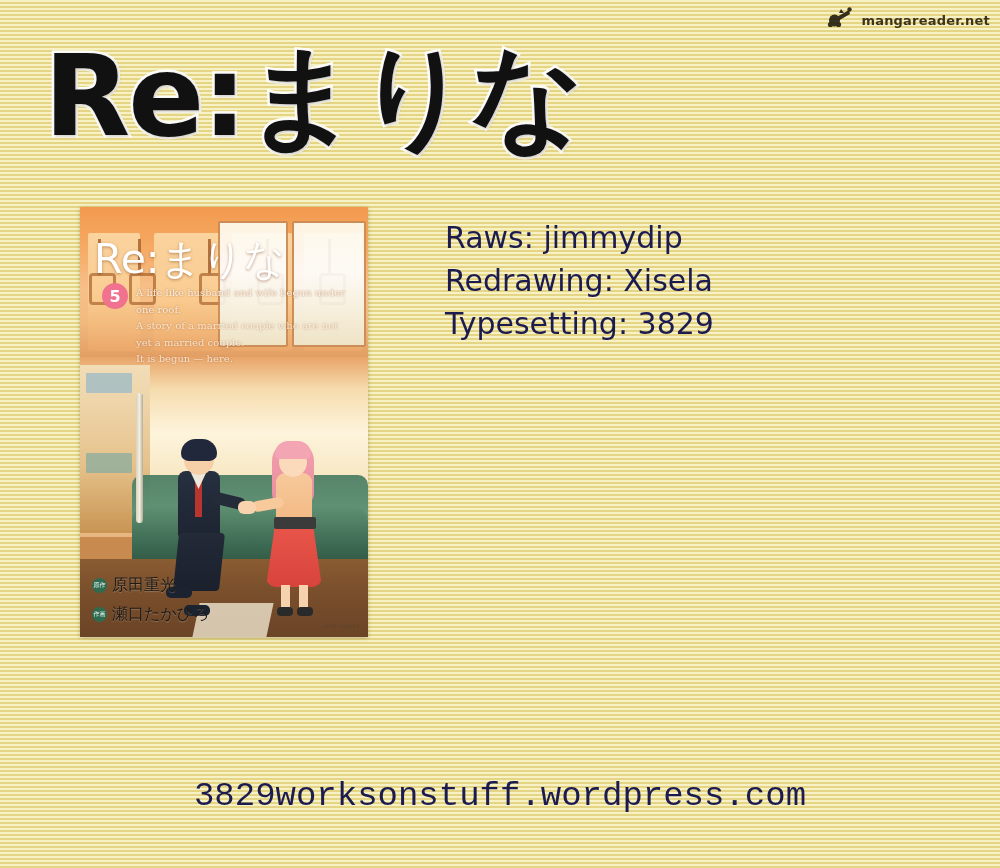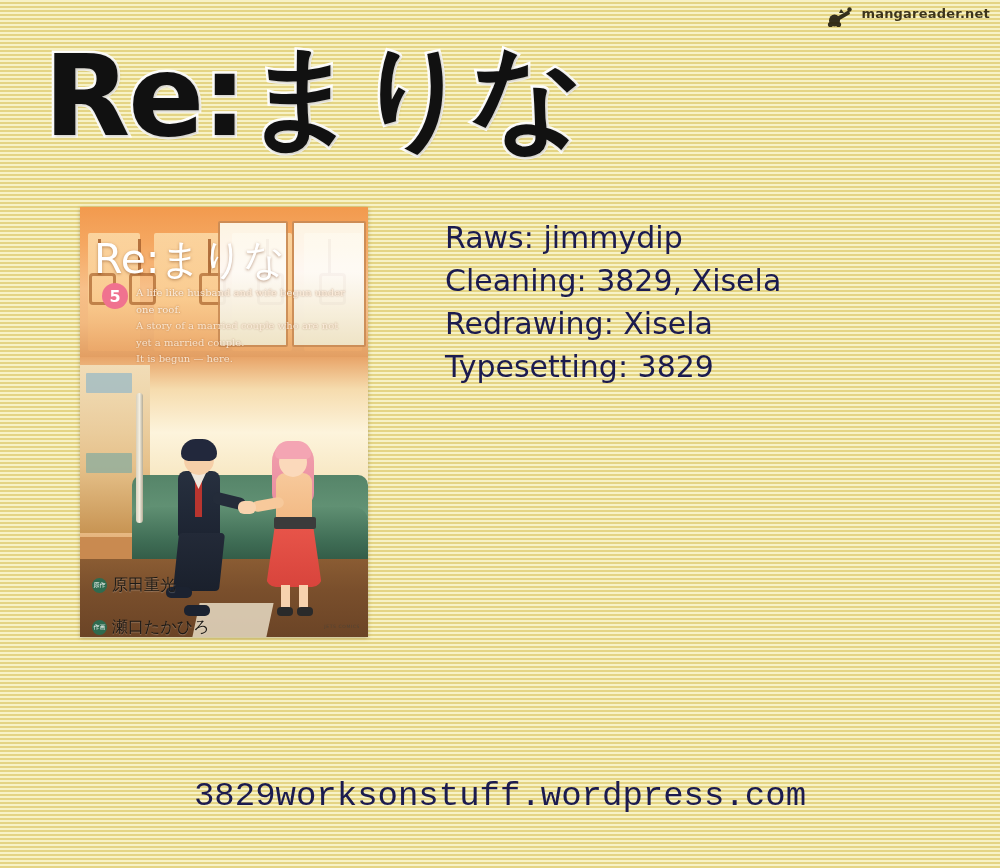--- a/index.html
+++ b/index.html
@@ -28,21 +28,21 @@
     );
     overflow: hidden;
   }
 
   
   #watermark {
     position: absolute;
     top: 6px;
     right: 10px;
     display: flex;
-    align-items: flex-start;
+    align-items: flex-end;
     gap: 8px;
     opacity: 0.88;
   }
   #watermark .wm-icon {
     width: 26px;
     height: 22px;
     display: block;
   }
   #watermark .wm-text {
     font-family: "DejaVu Sans", sans-serif;
@@ -294,21 +294,21 @@
     font-size: 10px;
     line-height: 1.65;
     color: #fdeedd;
     text-shadow: 0 0 2px rgba(120,60,20,0.6);
   }
   .cv-tagline .t2 { opacity: 0.85; }
 
   
   .cv-authors {
     left: 12px; top: 368px;
-    display: flex; flex-direction: column; gap: 21px;
+    display: flex; flex-direction: column; gap: 8px;
   }
   .cv-author-row {
     display: flex; align-items: center; gap: 5px;
   }
   .cv-author-tag {
     width: 15px; height: 15px; border-radius: 50%;
     background: #2f6b4f; color: #ffffff;
     font-family: "DejaVu Sans", sans-serif;
     font-size: 6px;
     display: flex; align-items: center; justify-content: center;
@@ -444,20 +444,19 @@
         <span class="cv-author-tag">作画</span>
         <span class="cv-author-name">瀬口たかひろ</span>
       </div>
     </div>
 
     <div class="cv-layer cv-publisher">JETS COMICS</div>
   </div>
 
   <div id="credits">
     <div class="credit-line">Raws: jimmydip</div>
-    <div class="credit-line">Cleaning: 3829, Xisela</div>
     <div class="credit-line">Redrawing: Xisela</div>
     <div class="credit-line">Typesetting: 3829</div>
   </div>
 
   <div id="footer-url">3829worksonstuff.wordpress.com</div>
 
 </div>
 
 </body></html>

